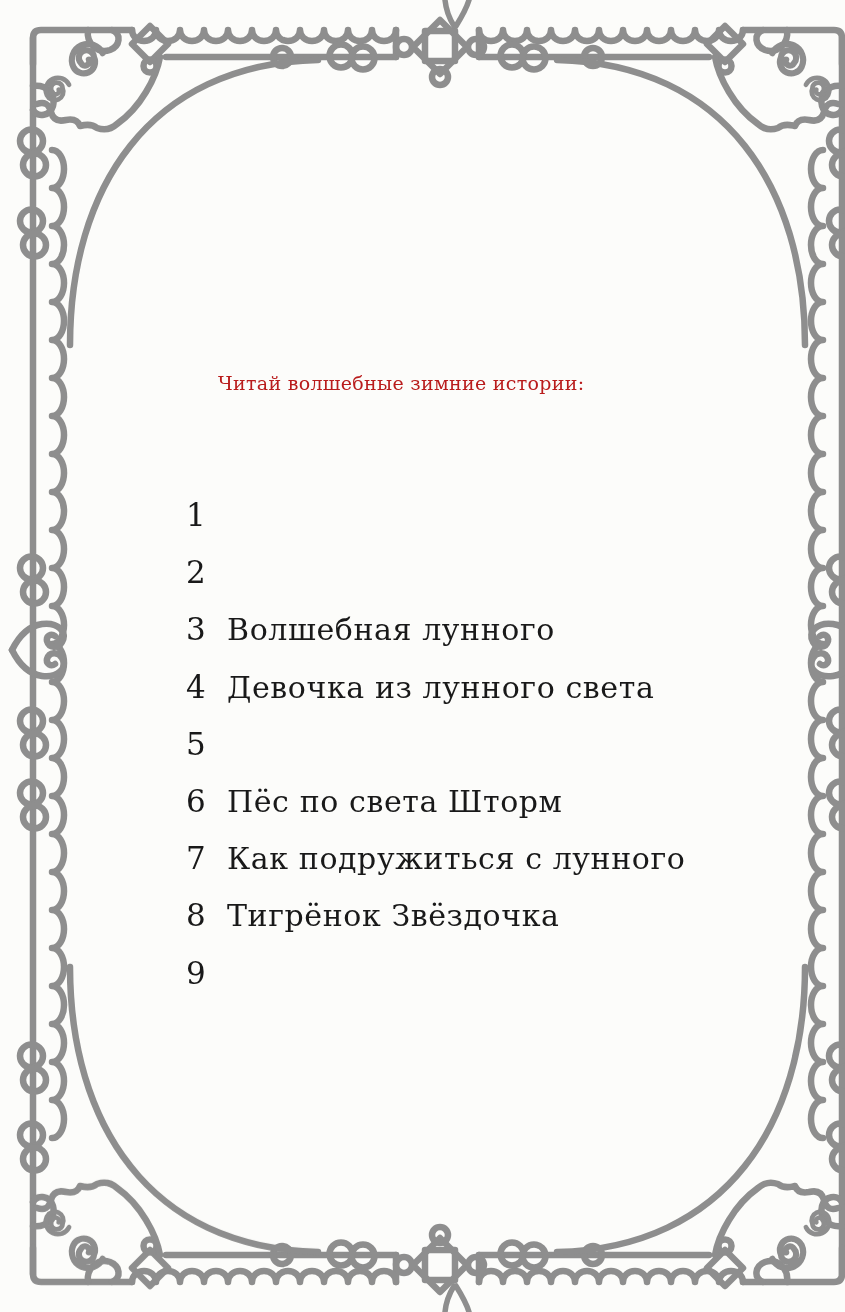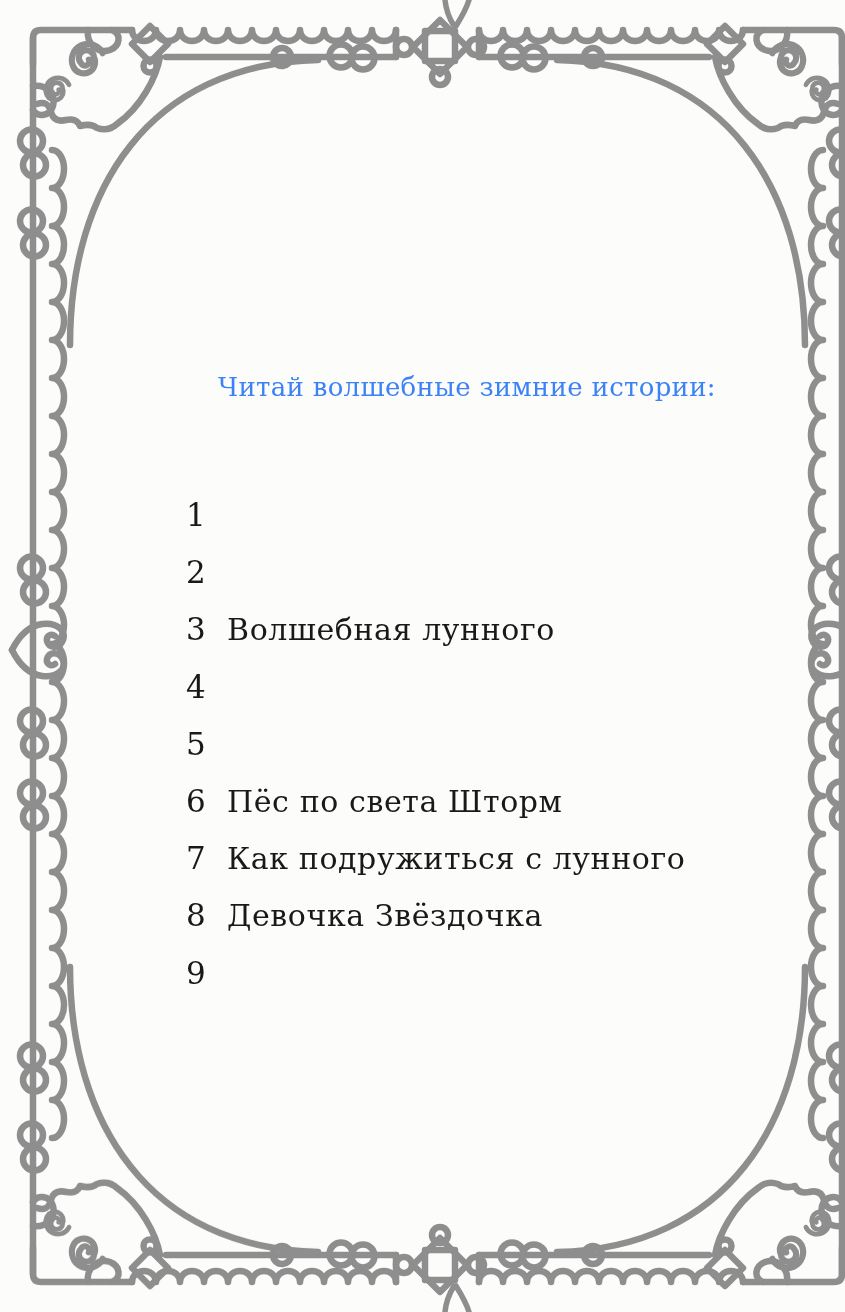--- a/index.html
+++ b/index.html
@@ -7,21 +7,21 @@
   .page{
     position:relative;
     width:845px;height:1312px;
     background:#fcfcfa;
     overflow:hidden;
     font-family:"DejaVu Serif", serif;
   }
   .frame-svg{position:absolute;left:0;top:0;width:845px;height:1312px;}
   .heading{
     position:absolute;left:218px;top:372px;
-    font-size:26px;color:#3b82f6;letter-spacing:.3px;
+    font-size:19px;color:#b91c1c;letter-spacing:.3px;
     white-space:nowrap;
   }
   .story-list{
     position:absolute;left:186px;top:487px;
     margin:0;padding:0;list-style:none;
     color:#191919;
   }
   .story-item{
     display:flex;align-items:baseline;
     height:57.2px;line-height:57.2px;
@@ -179,34 +179,35 @@
     </li>
     <li class="story-item">
       <span class="story-num">2</span>
     </li>
     <li class="story-item">
       <span class="story-num">3</span>
       <span class="story-title">Волшебная лунного</span>
     </li>
     <li class="story-item">
       <span class="story-num">4</span>
+      <span class="story-title">Девочка из лунного света</span>
     </li>
     <li class="story-item">
       <span class="story-num">5</span>
     </li>
     <li class="story-item">
       <span class="story-num">6</span>
       <span class="story-title">Пёс по света Шторм</span>
     </li>
     <li class="story-item">
       <span class="story-num">7</span>
       <span class="story-title">Как подружиться с лунного</span>
     </li>
     <li class="story-item">
       <span class="story-num">8</span>
-      <span class="story-title">Девочка Звёздочка</span>
+      <span class="story-title">Тигрёнок Звёздочка</span>
     </li>
     <li class="story-item">
       <span class="story-num">9</span>
     </li>
   </ol>
 
 </div>
 
 </body></html>

